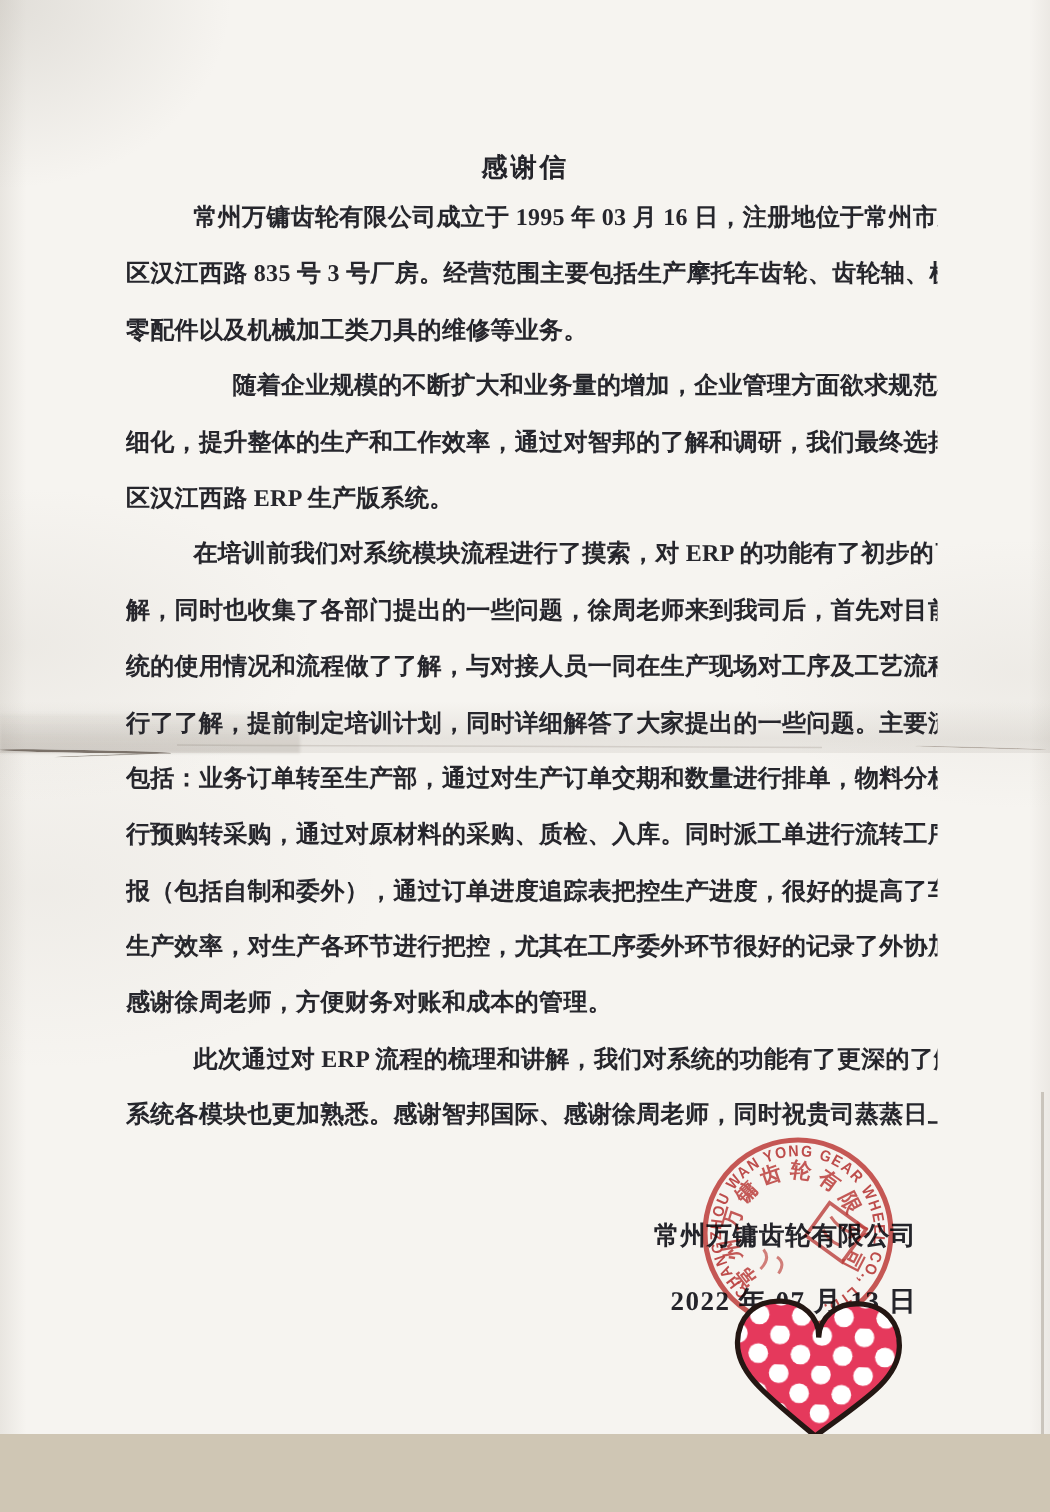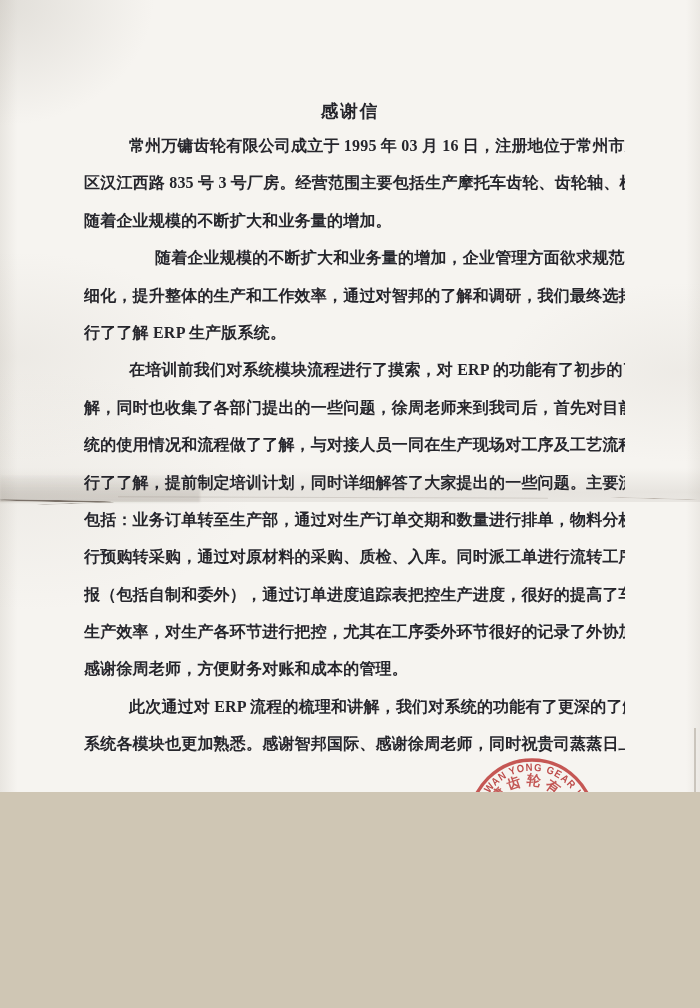--- a/index.html
+++ b/index.html
@@ -1,17 +1,17 @@
 <!DOCTYPE html>
 <html><head>
 <meta charset="utf-8">
 <style>
   html,body{margin:0;padding:0;background:#cfc6b4;}
   .page{
-    position:relative;width:700px;height:792px;overflow:hidden;
+    position:relative;width:700px;height:956px;overflow:hidden;
     font-family:"Liberation Serif","DejaVu Serif",serif;
     color:#24242a;
   }
   
   .paper{
     position:absolute;inset:0;
     background:
       radial-gradient(220px 180px at 0% 0%, rgba(176,171,162,.30), rgba(176,171,162,0) 70%),
       radial-gradient(260px 140px at 2% 45%, rgba(186,180,170,.16), rgba(186,180,170,0) 75%),
       radial-gradient(300px 160px at 4% 62%, rgba(186,180,170,.12), rgba(186,180,170,0) 75%),
@@ -108,24 +108,24 @@
   <div class="crease-left"></div>
   <div class="crease-left2"></div>
   <div class="crease-mid"></div>
   <div class="crease-right"></div>
 
   <h1 class="title">感谢信</h1>
 
   <div class="body-block">
     <div class="line ind-a">常州万镛齿轮有限公司成立于 1995 年 03 月 16 日，注册地位于常州市新北</div>
     <div class="line">区汉江西路 835 号 3 号厂房。经营范围主要包括生产摩托车齿轮、齿轮轴、机械</div>
-    <div class="line end">随着企业规模的不断扩大和业务量的增加。</div>
+    <div class="line end">零配件以及机械加工类刀具的维修等业务。</div>
     <div class="line ind-b">随着企业规模的不断扩大和业务量的增加，企业管理方面欲求规范和精</div>
     <div class="line">细化，提升整体的生产和工作效率，通过对智邦的了解和调研，我们最终选择了</div>
-    <div class="line end">行了了解 ERP 生产版系统。</div>
+    <div class="line end">区汉江西路 ERP 生产版系统。</div>
     <div class="line ind-a">在培训前我们对系统模块流程进行了摸索，对 ERP 的功能有了初步的了</div>
     <div class="line">解，同时也收集了各部门提出的一些问题，徐周老师来到我司后，首先对目前系</div>
     <div class="line">统的使用情况和流程做了了解，与对接人员一同在生产现场对工序及工艺流程进</div>
     <div class="line">行了了解，提前制定培训计划，同时详细解答了大家提出的一些问题。主要流程</div>
     <div class="line">包括：业务订单转至生产部，通过对生产订单交期和数量进行排单，物料分析进</div>
     <div class="line">行预购转采购，通过对原材料的采购、质检、入库。同时派工单进行流转工序汇</div>
     <div class="line">报（包括自制和委外），通过订单进度追踪表把控生产进度，很好的提高了车间</div>
     <div class="line">生产效率，对生产各环节进行把控，尤其在工序委外环节很好的记录了外协加工</div>
     <div class="line end">感谢徐周老师，方便财务对账和成本的管理。</div>
     <div class="line ind-a">此次通过对 ERP 流程的梳理和讲解，我们对系统的功能有了更深的了解，对</div>

